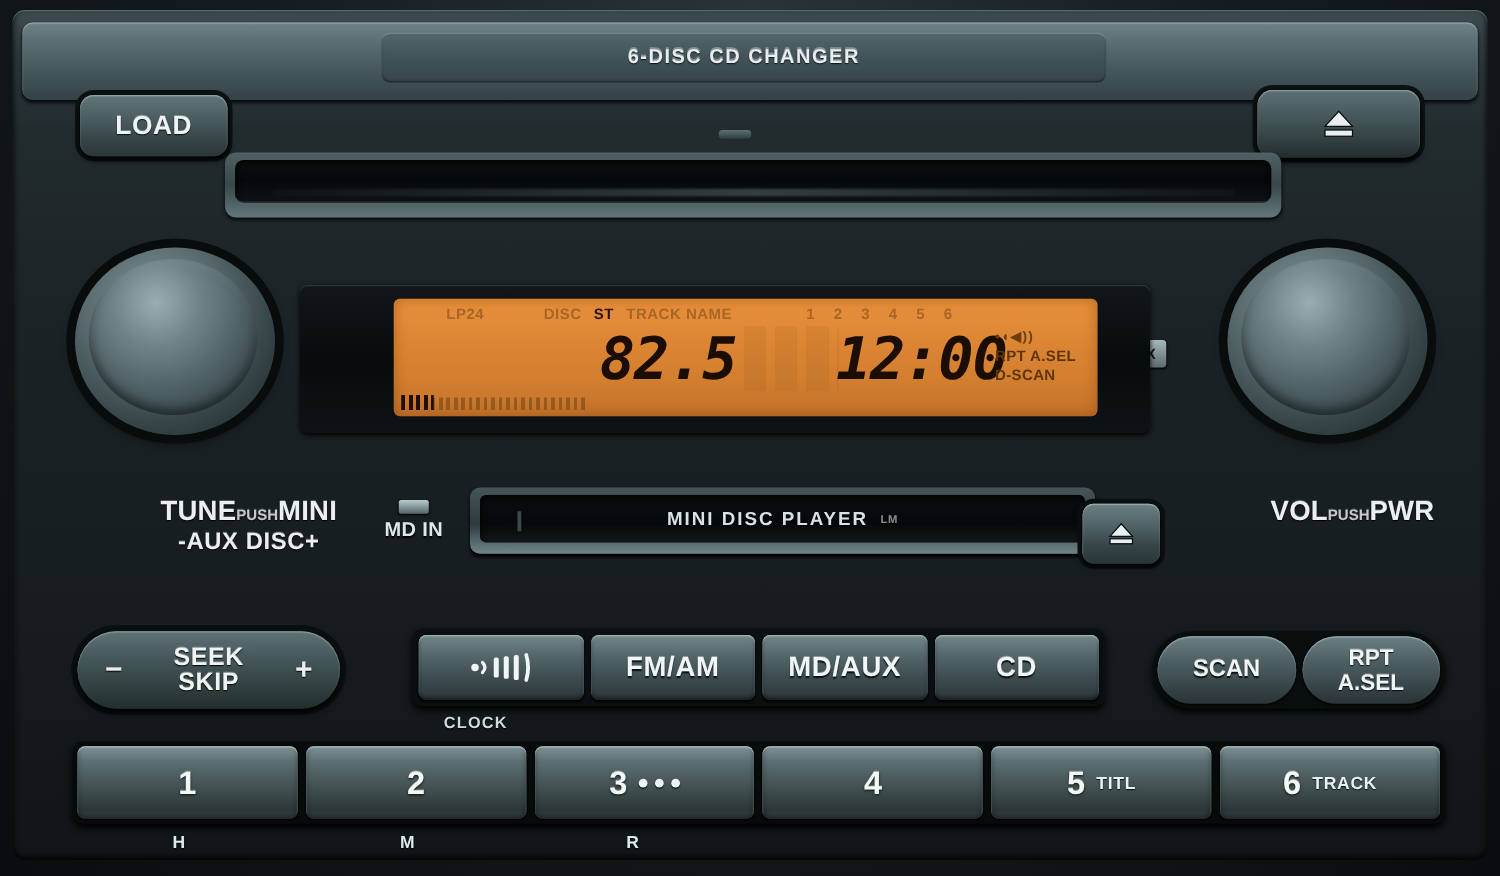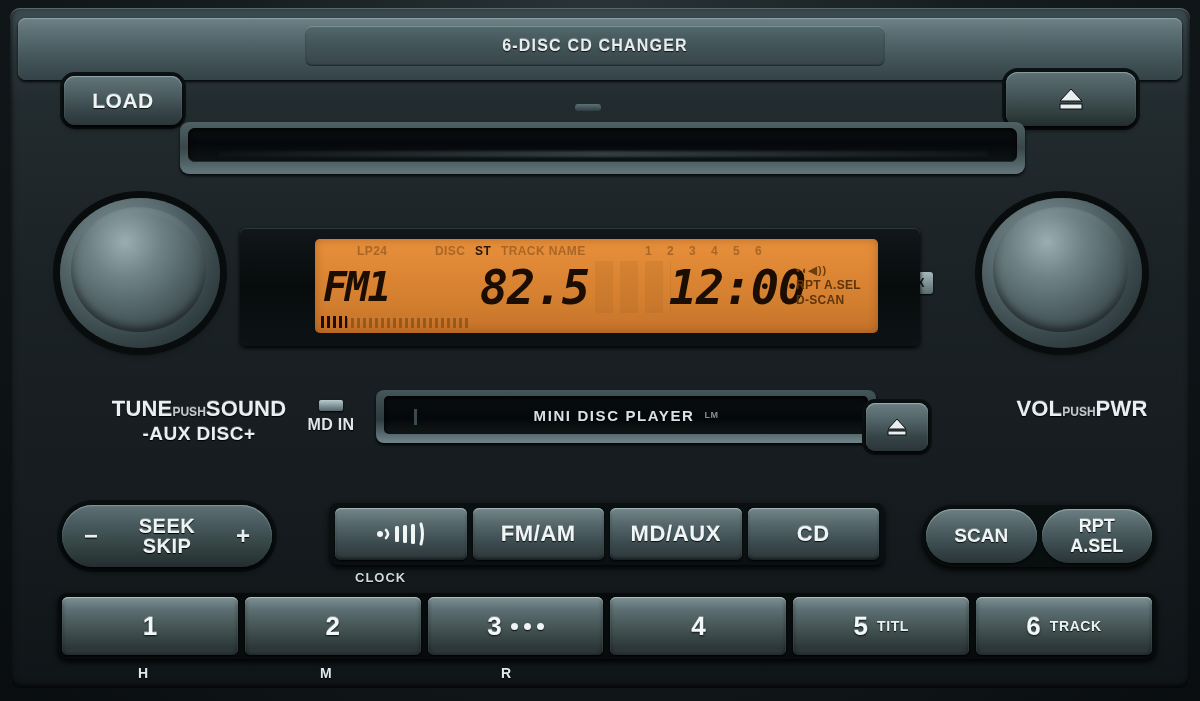--- a/index.html
+++ b/index.html
@@ -261,23 +261,20 @@
     <div class="lcd">
 
       <div class="lcd-top">
         <span class="it lt-lp">LP24</span>
         <span class="it lt-disc">DISC</span>
         <span class="on lt-st">ST</span>
         <span class="it lt-track">TRACK NAME</span>
         <span class="it lt-nums">1 2 3 4 5 6</span>
       </div>
 
-      <div class="lcd-band">
-        <span class="seg">FM1</span>
-      </div>
 
       <div class="lcd-freq">
         <span class="seg">82.5</span>
       </div>
 
       <div class="lcd-ghost"></div>
 
       <div class="lcd-clock">
         <span class="seg">12:00</span>
       </div>
@@ -289,21 +286,21 @@
       </div>
 
       <div class="lcd-bars"></div>
       <div class="lcd-bars-strong"></div>
     </div>
   </div>
 
   <div class="md-row">
     <div class="tune-labels">
       <div class="tune-l1">
-        <span>TUNE</span><span class="sm">PUSH</span><span>SOUND</span>
+        <span>TUNE</span><span class="sm">PUSH</span><span>MINI</span>
       </div>
       <div class="tune-l2">-AUX  DISC+</div>
     </div>
 
     <div class="mdin">
       <div class="mdin-jack"></div>
       <div class="mdin-lbl">MD IN</div>
     </div>
 
     <div class="md-slot-wrap">

